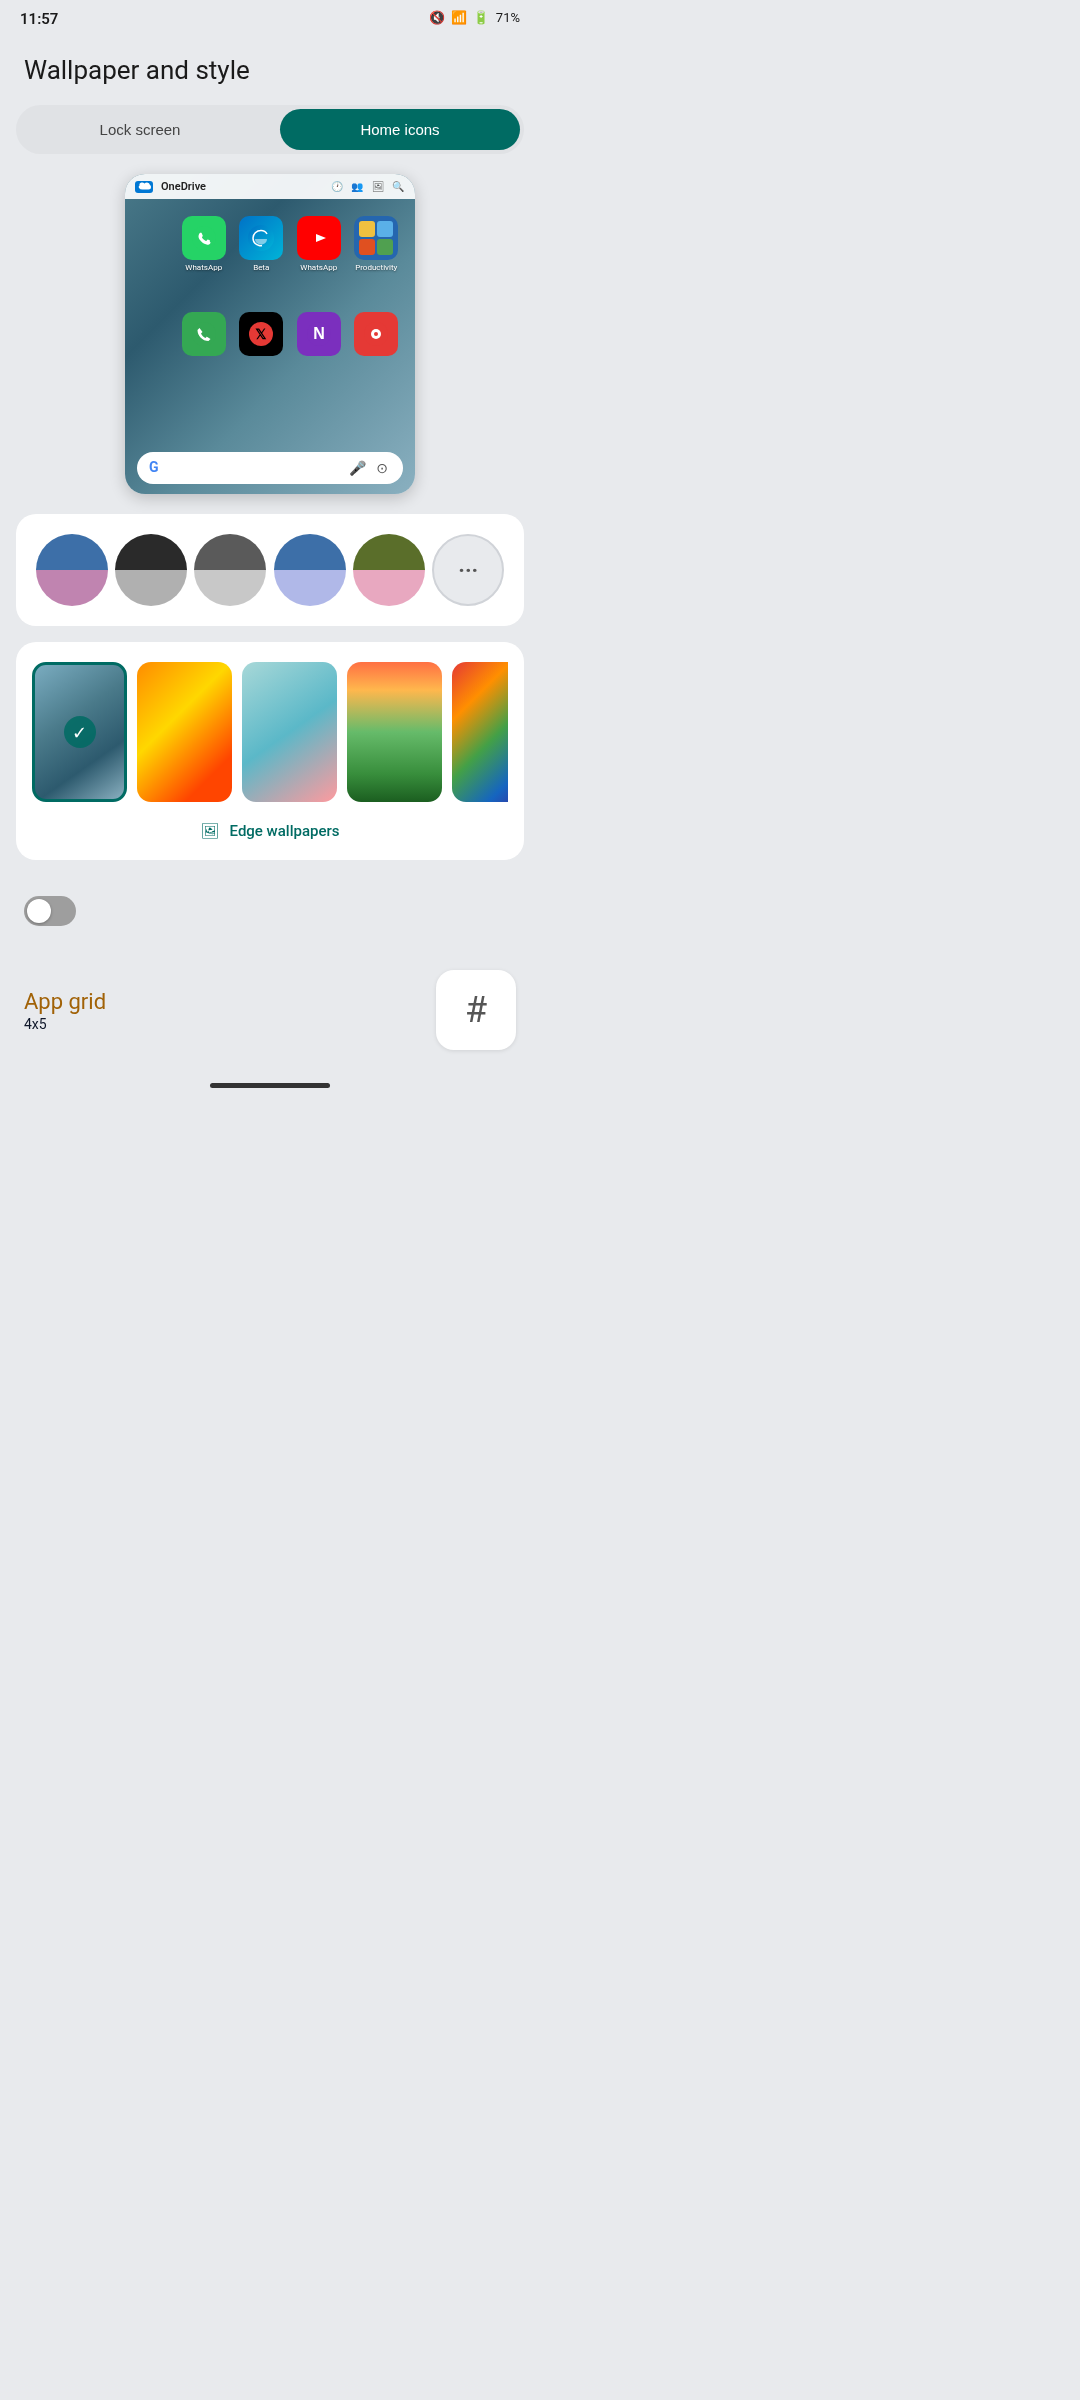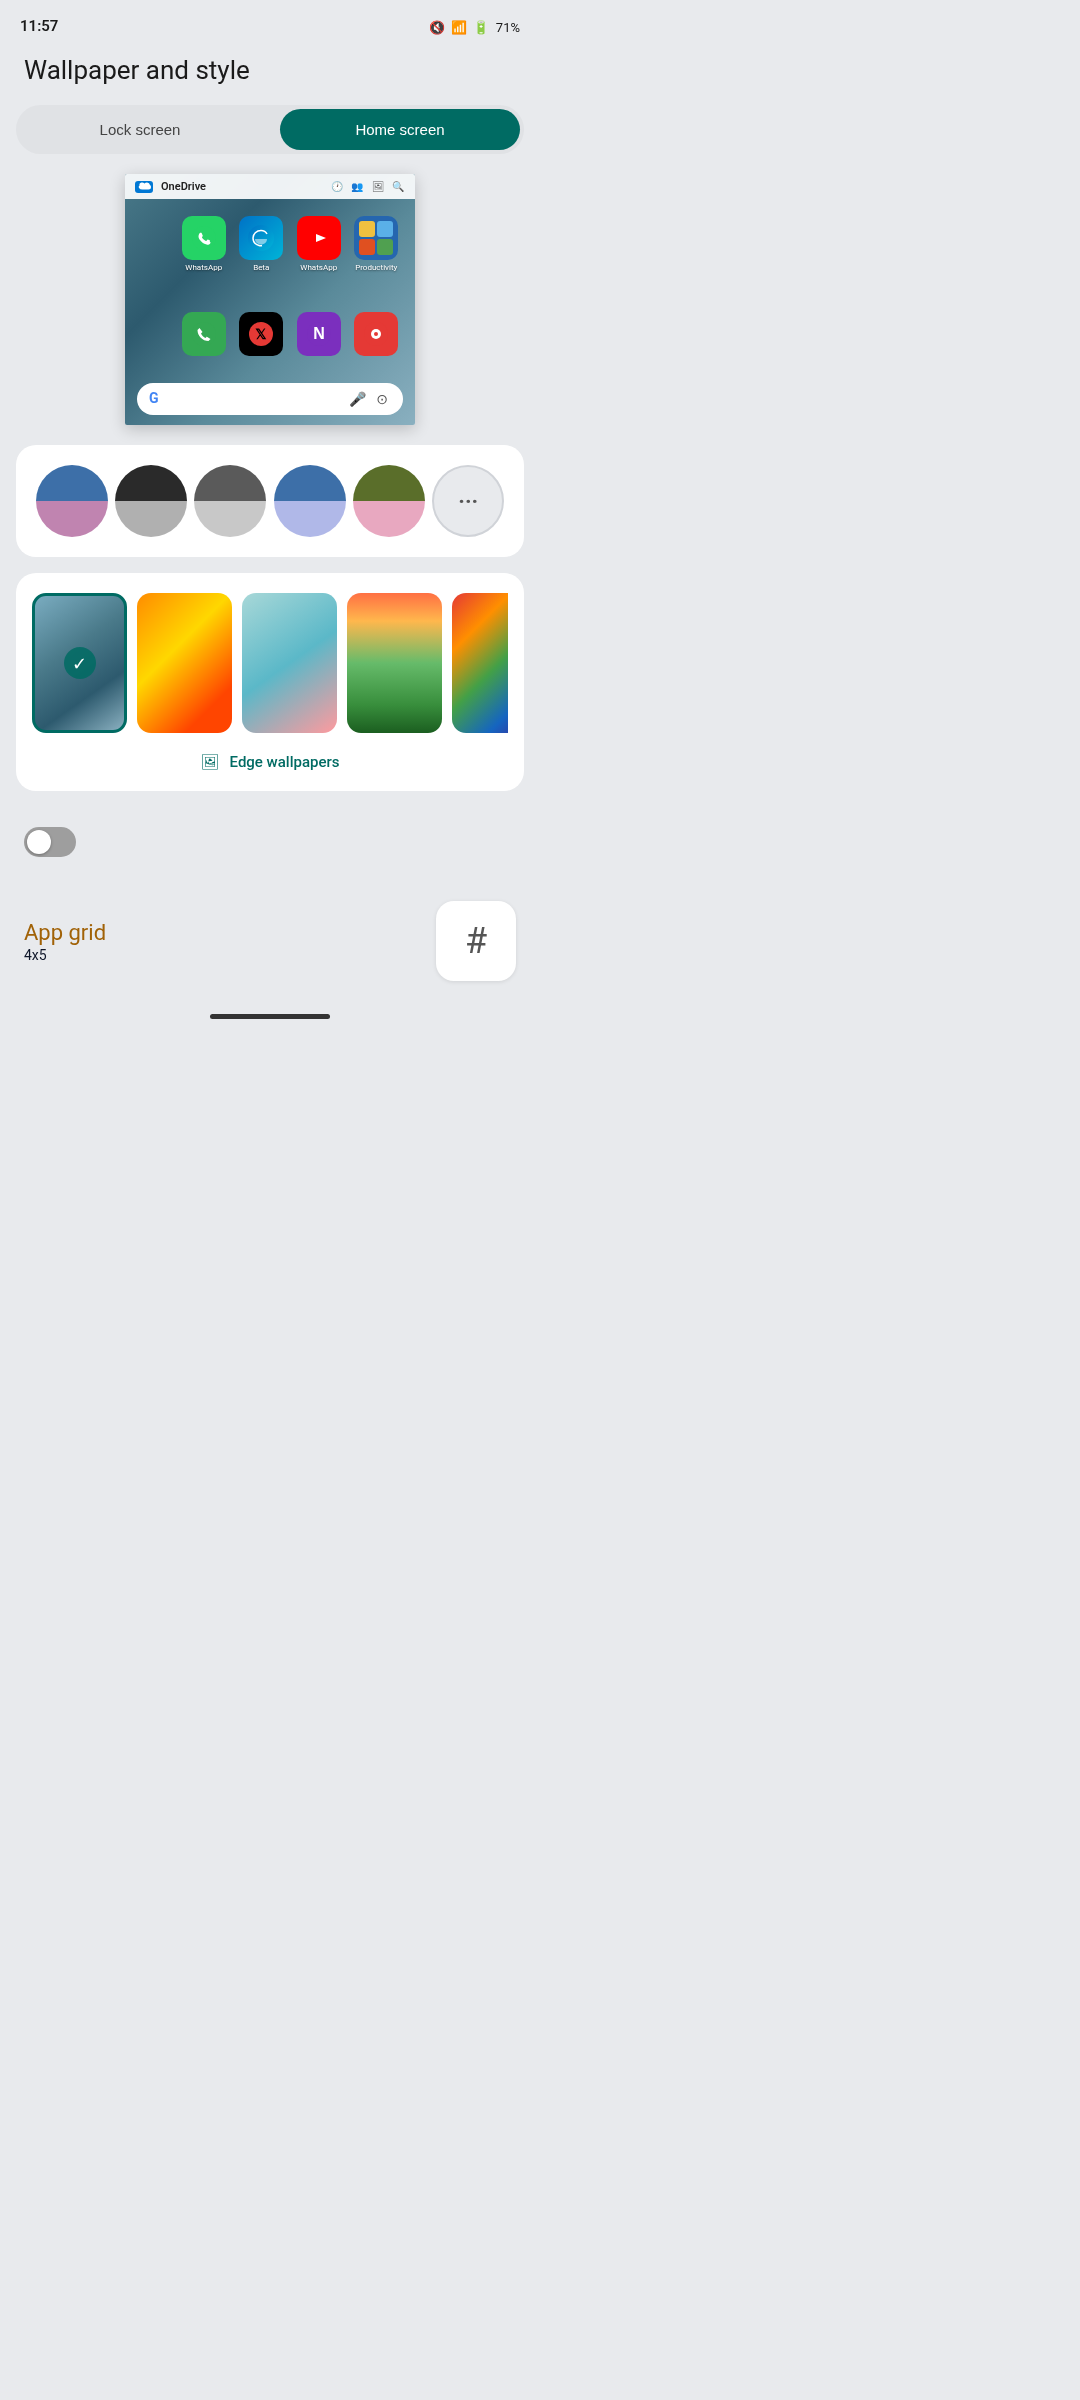--- a/index.html
+++ b/index.html
@@ -9,21 +9,21 @@
       min-height: 1200px;
       background: #e8eaed;
       font-family: 'Roboto', Arial, sans-serif;
       overflow-x: hidden;
     }
 
     
     .status-bar {
       display: flex;
       justify-content: space-between;
-      align-items: flex-end;
+      align-items: flex-start;
       padding: 10px 20px 5px;
       height: 40px;
       gap: 30px;
     }
     .status-time {
       font-size: 15px;
       font-weight: 600;
       color: #1a1a1a;
     }
     .status-icons {
@@ -69,22 +69,22 @@
     }
 
     
     .phone-preview-container {
       display: flex;
       justify-content: center;
       margin: 0 auto 20px;
     }
     .phone-preview {
       width: 290px;
-      height: 251px;
-      border-radius: 2px;
+      height: 320px;
+      border-radius: 20px;
       overflow: hidden;
       position: relative;
       background: linear-gradient(135deg, #4a7a8a 0%, #2d5a6e 30%, #5a8a9a 60%, #8ab0c0 100%);
       box-shadow: 0 4px 16px rgba(0,0,0,0.2);
     }
     .phone-preview-inner {
       width: 100%;
       height: 100%;
       position: relative;
     }
@@ -392,21 +392,21 @@
     <span>📶</span>
     <span>🔋</span>
     <span>71%</span>
   </div>
 </div>
 
 <h1 class="page-title">Wallpaper and style</h1>
 
 <div class="tab-bar">
   <button class="tab">Lock screen</button>
-  <button class="tab active">Home screen</button>
+  <button class="tab active">Home icons</button>
 </div>
 
 <div class="phone-preview-container">
   <div class="phone-preview">
     <div class="phone-preview-inner">
 
       <div class="onedrive-bar">
         <div class="onedrive-logo">
           <svg width="14" height="9" viewBox="0 0 14 9">
             <path d="M5.5 7.5 Q3 7.5 2 6 Q1 4.5 2.5 3.5 Q2 1 4.5 0.5 Q6 0 7.5 1.5 Q8.5 0.5 10 0.5 Q12.5 0.5 13 3 Q14 3.5 14 5 Q14 7.5 11.5 7.5 Z" fill="#fff"></path>

